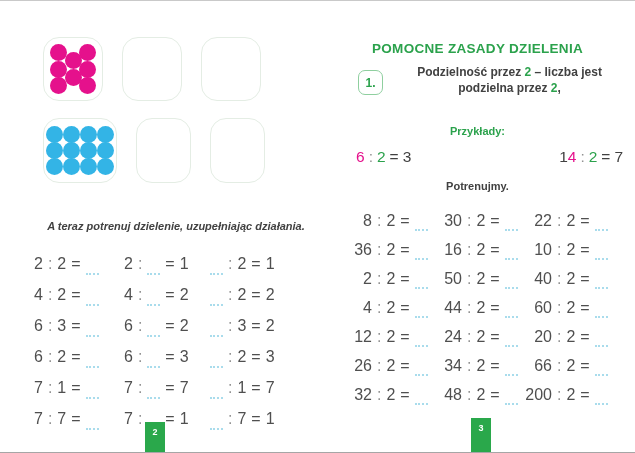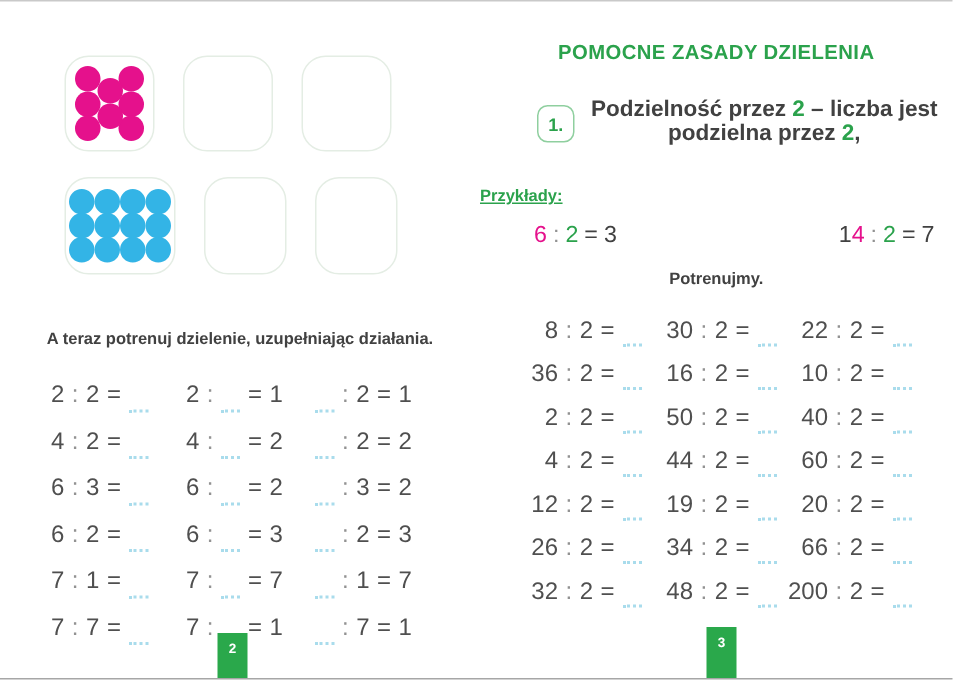--- a/index.html
+++ b/index.html
@@ -16,56 +16,56 @@
   
   .cards-area { position:absolute; top:36px; left:43px; }
   .card-row { display:flex; gap:19px; }
   .card-row + .card-row { margin-top:17px; }
   .card { position:relative; width:60px; height:64px; background:#fff;
           border:1.5px solid var(--card-border); border-radius:16px; }
   .card.wide  { width:74px; height:65px; }
   .card.slim  { width:55px; height:65px; }
   .dot { position:absolute; width:17px; height:17px; border-radius:50%; }
 
-  .instruction { position:absolute; top:218px; left:0; width:100%; text-align:center;
-                 font-size:11px; font-weight:bold; color:var(--dark); line-height:15px; }
+  .instruction { position:absolute; top:218px; left:16px; width:100%; text-align:center;
+                 font-size:11px; font-weight:bold; color:var(--dark); line-height:15px;font-style:italic; }
 
   .ex-grid { position:absolute; display:grid; }
   .ex-grid-left { top:247px; left:34px; grid-template-columns:90px 86px 96px;
                   grid-auto-rows:31px; }
   .ex-cell { display:flex; align-items:center; gap:5px;
              font-size:16px; color:var(--gray); }
   .ex-cell .colon { color:var(--colon); }
   .ex-cell .eq { color:var(--gray); }
   .blank { display:inline-block; width:13px; height:0;
            border-bottom:2px dotted var(--blank); align-self:flex-end; margin-bottom:4px; }
 
   .page-num { position:absolute; bottom:0; width:20px; background:var(--pagebox);
               color:#fff; font-size:9px; font-weight:bold; text-align:center; padding-top:5px; }
   .page-num-left  { left:145px; height:30px; }
   .page-num-right { left:151px; height:34px; }
 
   
-  .title { position:absolute; top:26px; left:0; width:100%; text-align:center;
+  .title { position:absolute; top:40px; left:0; width:100%; text-align:center;
            font-size:13.5px; font-weight:bold; color:var(--green); letter-spacing:.3px; }
 
   .rule { position:absolute; top:64px; left:38px; right:8px; display:flex; gap:9px; }
   .rule-badge { flex:0 0 25px; width:25px; height:25px; margin-top:5px;
                 border:1.5px solid var(--badge-border); border-radius:7px;
                 color:var(--green); font-size:12px; font-weight:bold;
                 display:flex; align-items:center; justify-content:center; }
-  .rule-text { flex:1; text-align:center; font-size:15px; font-weight:bold;
+  .rule-text { flex:1; text-align:center; font-size:12px; font-weight:bold;
                color:var(--dark); line-height:15.5px; }
 
   .c-green { color:var(--green); }
   .c-magenta { color:var(--magenta); }
   .c-light { color:var(--colon); }
 
-  .examples-label { position:absolute; top:124px; left:0; width:100%; 
-                    font-size:11px; font-weight:bold; color:var(--green);text-decoration:underline; }
+  .examples-label { position:absolute; top:124px; left:0; width:100%; text-align:center;
+                    font-size:11px; font-weight:bold; color:var(--green); }
   .examples { position:absolute; top:147px; left:36px; right:12px;
               display:flex; justify-content:space-between; }
   .example { font-size:15.5px; font-weight:normal; color:var(--dark); }
   .example .sep { margin:0 4px; }
 
   .practice-label { position:absolute; top:179px; left:0; width:100%; text-align:center;
                     font-size:11px; font-weight:bold; color:var(--dark); }
 
   .ex-grid-right { top:205px; left:22px; grid-template-columns:90px 90px 100px;
                    grid-auto-rows:29px; }
@@ -355,21 +355,21 @@
           <span class="blank"></span>
         </div>
         <div class="ex-cell">
           <span class="num dividend">12</span>
           <span class="colon">:</span>
           <span class="num">2</span>
           <span class="eq">=</span>
           <span class="blank"></span>
         </div>
         <div class="ex-cell">
-          <span class="num dividend">19</span>
+          <span class="num dividend">24</span>
           <span class="colon">:</span>
           <span class="num">2</span>
           <span class="eq">=</span>
           <span class="blank"></span>
         </div>
         <div class="ex-cell">
           <span class="num dividend">20</span>
           <span class="colon">:</span>
           <span class="num">2</span>
           <span class="eq">=</span>

